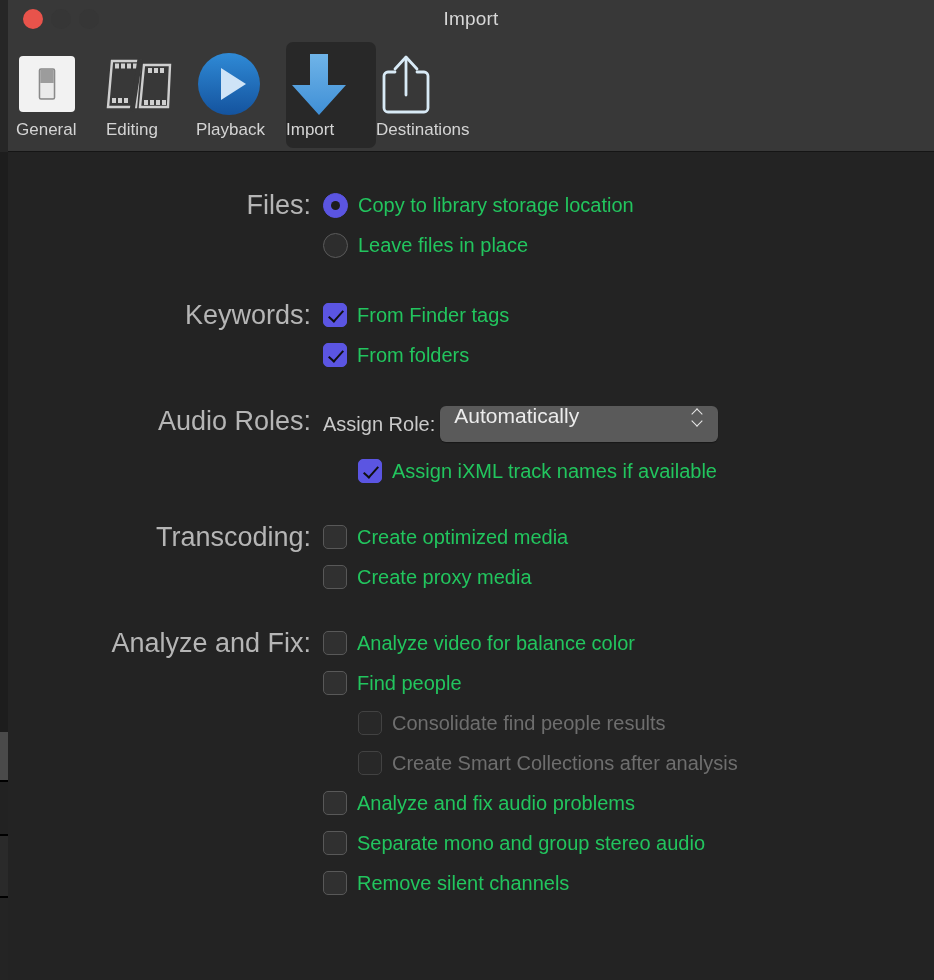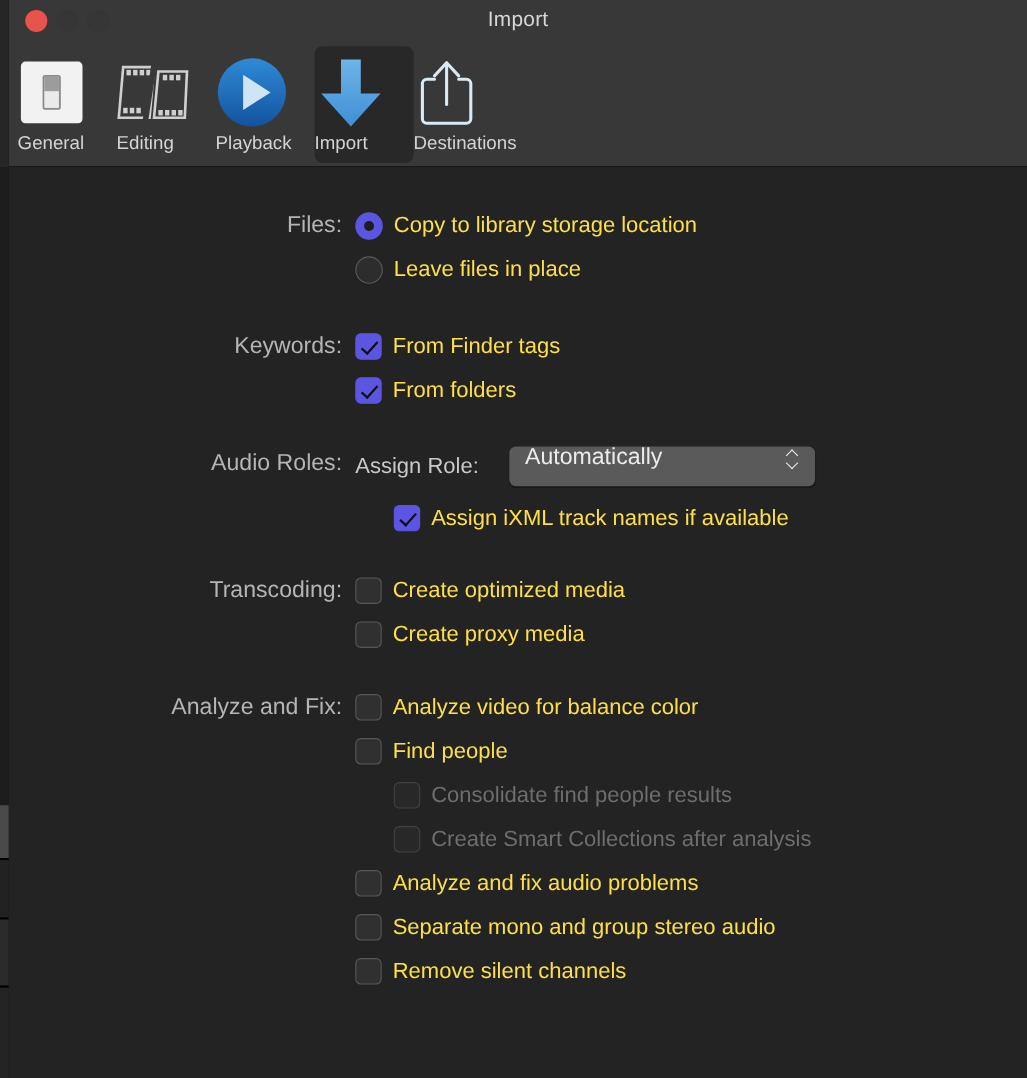--- a/index.html
+++ b/index.html
@@ -125,39 +125,39 @@
   }
 
   .group {
     display: flex;
     align-items: flex-start;
   }
   .group-label {
     width: 315px;
     text-align: right;
     padding-right: 12px;
-    font-size: 21px;
+    font-size: 27px;
     color: #b5b5b5;
     line-height: 30px;
     flex: 0 0 315px;
   }
   .group-rows { flex: 1 1 auto; }
 
   .row {
     display: flex;
     align-items: center;
     height: 30px;
     margin-bottom: 12px;
   }
   .row.tight { margin-bottom: 10px; }
   .row.indent { padding-left: 35px; }
 
   .ctl-label {
     font-size: 20px;
-    color: #fde047;
+    color: #22c55e;
     margin-left: 10px;
     white-space: nowrap;
     line-height: 24px;
   }
   .row.disabled .ctl-label { color: #6e6e6e; }
 
   
   .radio {
     width: 25px; height: 25px;
     border-radius: 50%;
@@ -204,21 +204,21 @@
   }
   .row.disabled .check {
     background: #282828;
     border-color: #424242;
   }
 
   
   .inline-label {
     font-size: 20px;
     color: #c9c9c9;
-    margin-right: 28px;
+    margin-right: 5px;
     white-space: nowrap;
   }
 
   
   .popup {
     height: 36px;
     min-width: 278px;
     background: #5a5a5a;
     border-radius: 6px;
     display: flex;

